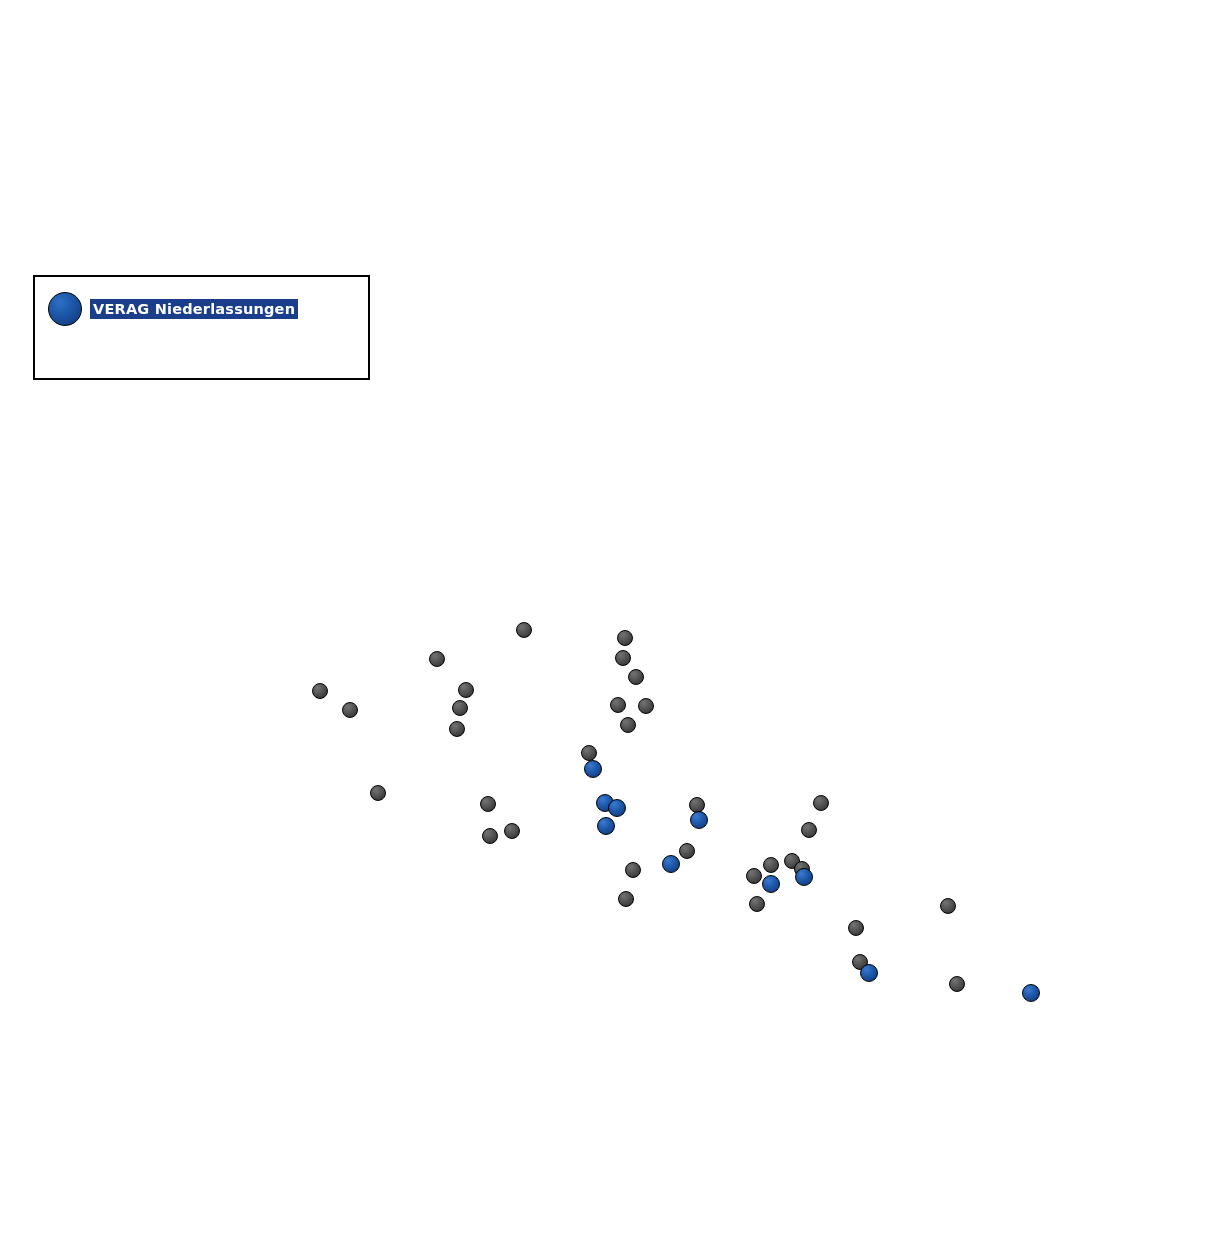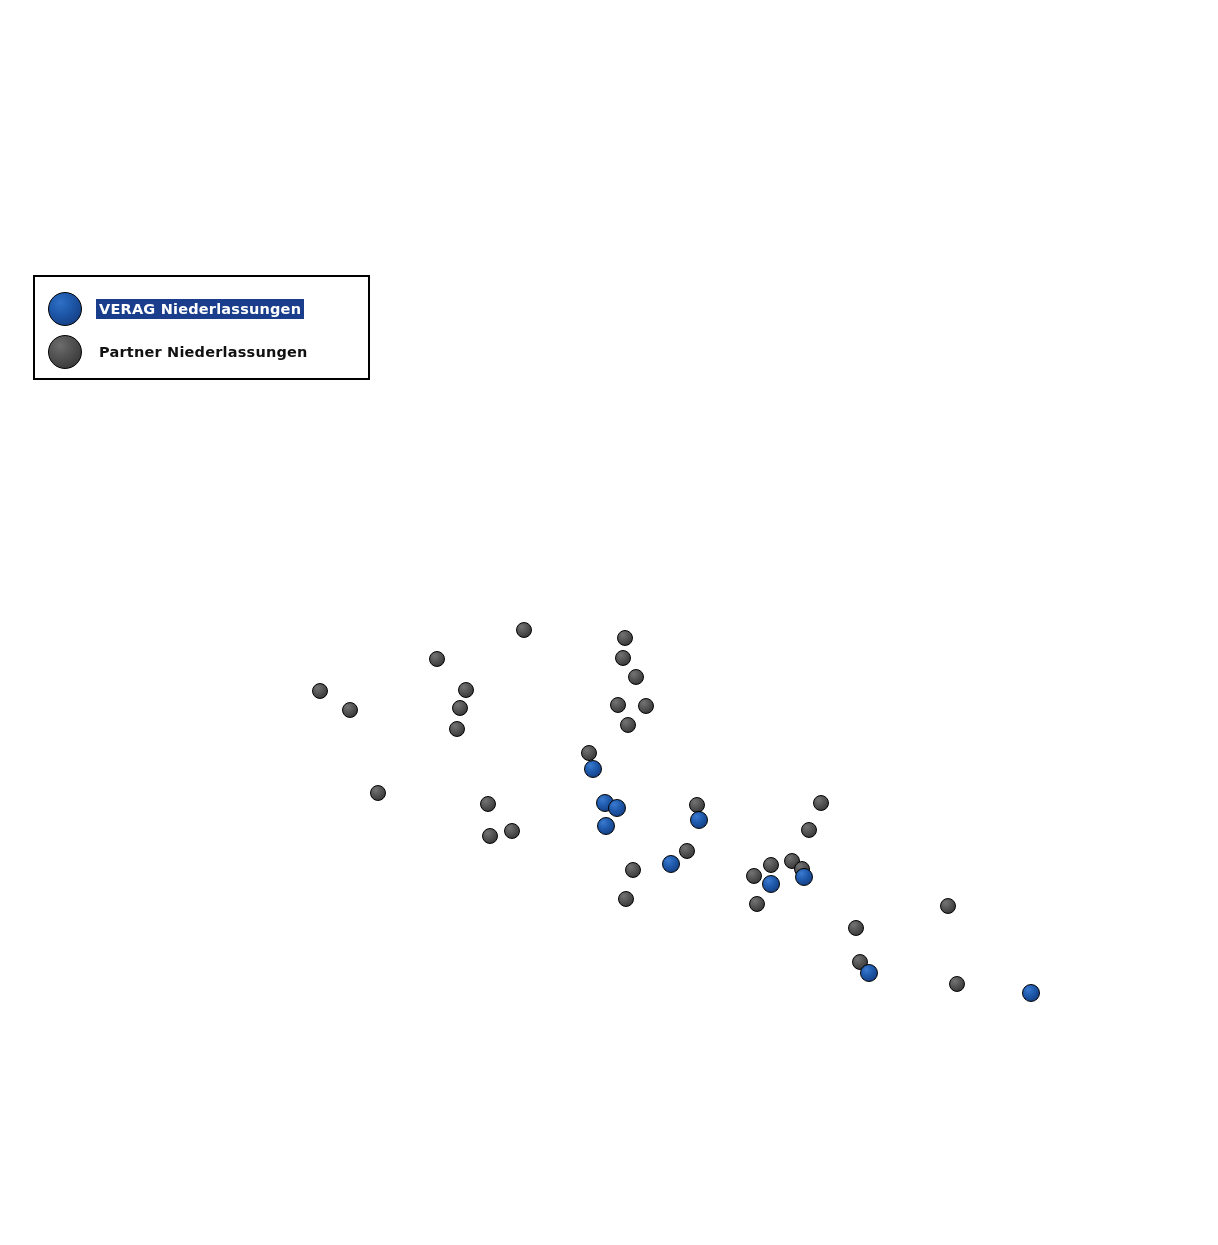--- a/index.html
+++ b/index.html
@@ -55,21 +55,21 @@
     flex: 0 0 auto;
   }
   .legend-marker.blue {
     background: radial-gradient(circle at 35% 30%, #2f6fc4 0%, #1f5bad 35%, #16438a 75%, #0f3068 100%);
   }
   .legend-marker.gray {
     background: radial-gradient(circle at 35% 30%, #6d6d6d 0%, #555555 35%, #3d3d3d 75%, #2a2a2a 100%);
   }
 
   .legend-label {
-    margin-left: 14px;
+    margin-left: 8px;
     font-size: 14.5px;
     font-weight: bold;
     letter-spacing: 0.2px;
     color: #111111;
     white-space: nowrap;
     padding: 2px 3px;
   }
   .legend-label.selected {
     background: #1a3e8c;
     color: #ffffff;
@@ -136,17 +136,13 @@
     <div class="marker blue" style="left: 860px; top: 964px; width: 18px; height: 18px;"></div>
     <div class="marker gray" style="left: 949px; top: 976px; width: 16px; height: 16px;"></div>
     <div class="marker blue" style="left: 1022px; top: 984px; width: 18px; height: 18px;"></div>
   </div>
 
 <div class="legend">
   <div class="legend-row row-0">
     <span class="legend-marker blue"></span>
     <span class="legend-label selected">VERAG Niederlassungen</span>
   </div>
-  <div class="legend-row row-1">
-    <span class="legend-marker gray"></span>
-    <span class="legend-label">Partner Niederlassungen</span>
-  </div>
 </div>
 
 </body></html>

